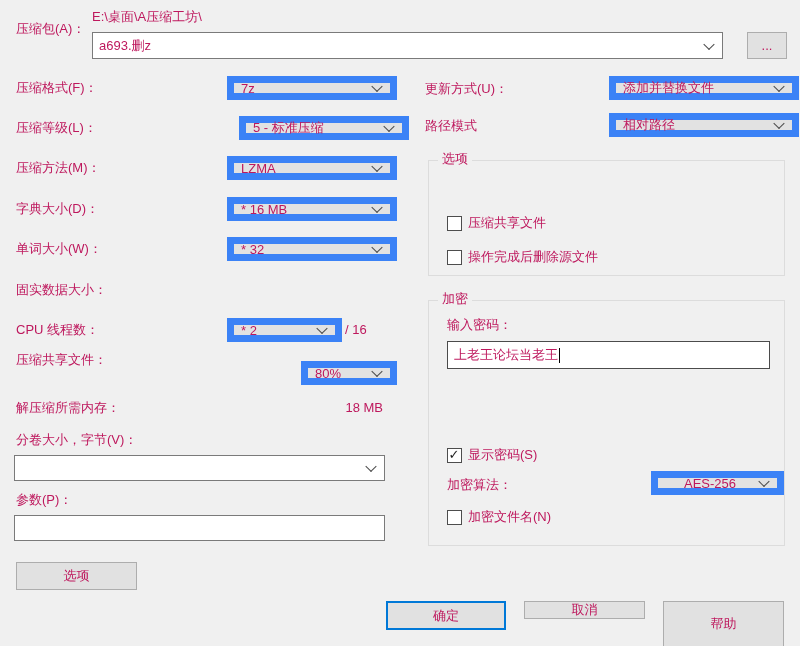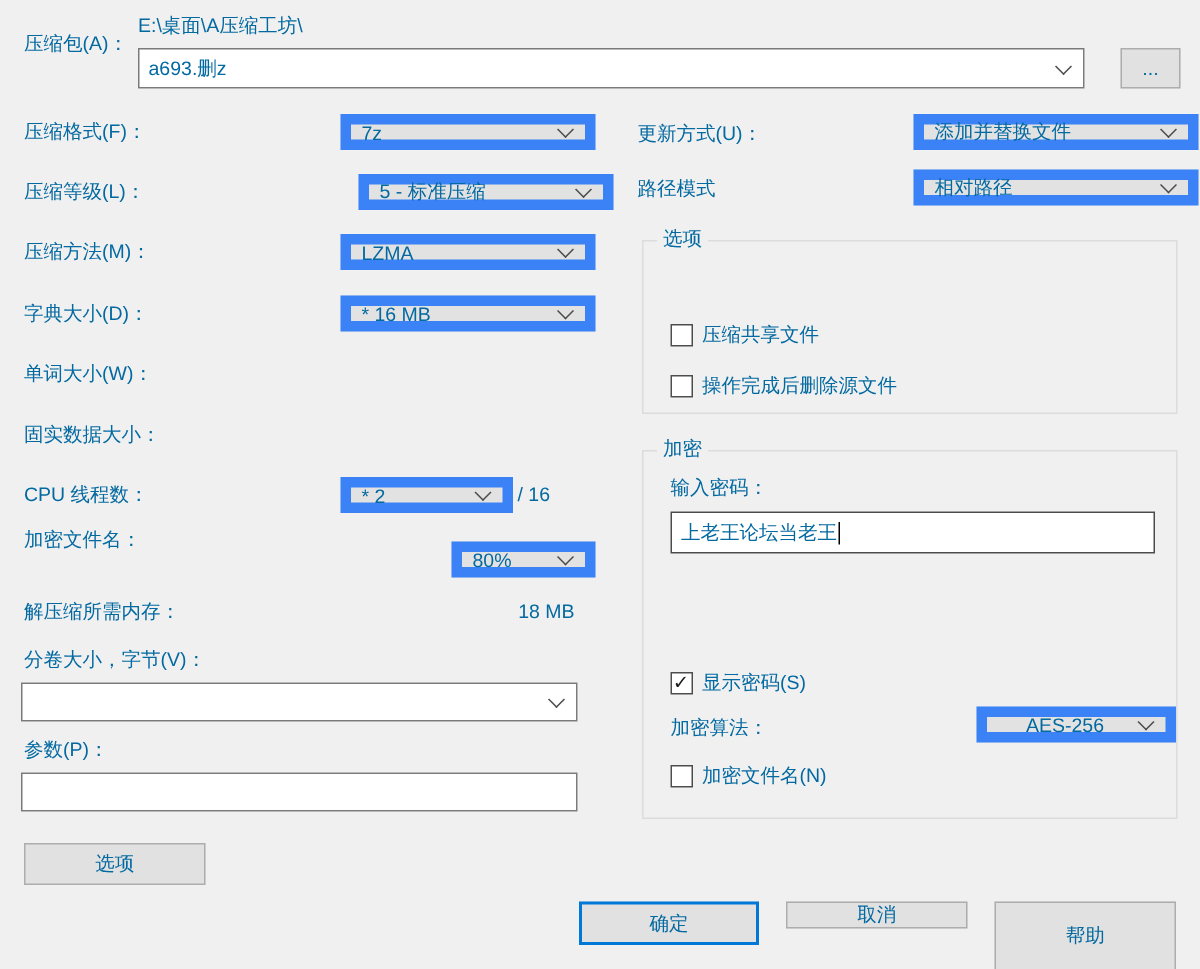--- a/index.html
+++ b/index.html
@@ -1,20 +1,20 @@
 <!DOCTYPE html>
 <html><head>
 <meta charset="utf-8">
 <style>
   html,body{margin:0;padding:0;}
   body{background:#888;}
   .dialog{
     position:relative;width:800px;height:646px;background:#f0f0f0;
     font-family:"Liberation Sans","DejaVu Sans",sans-serif;
-    font-size:13px;color:#0369a1;overflow:hidden;
+    font-size:13px;color:#be185d;overflow:hidden;
   }
   .lbl{position:absolute;white-space:nowrap;line-height:16px;}
   .static{position:absolute;white-space:nowrap;line-height:16px;}
   
   .dd{
     position:absolute;background:#e2e2e2;border:7px solid #3b82f6;
     display:flex;align-items:center;padding:0 22px 0 7px;box-sizing:border-box;
     cursor:default;
     margin-left:14px;
   }
@@ -89,31 +89,35 @@
     <span class="chev"></span>
   </div>
 
   <span class="lbl" style="left:16px;top:201px;">字典大小(D)：</span>
   <div class="dd" style="left:213px;top:197px;width:170px;height:24px;">
     <span class="val">* 16 MB</span>
     <span class="chev"></span>
   </div>
 
   <span class="lbl" style="left:16px;top:241px;">单词大小(W)：</span>
+  <div class="dd" style="left:213px;top:237px;width:170px;height:24px;">
+    <span class="val">* 32</span>
+    <span class="chev"></span>
+  </div>
 
   <span class="lbl" style="left:16px;top:282px;">固实数据大小：</span>
 
   <span class="lbl" style="left:16px;top:322px;">CPU 线程数：</span>
   <div class="dd" style="left:213px;top:318px;width:115px;height:24px;">
     <span class="val">* 2</span>
     <span class="chev"></span>
   </div>
   <span class="static" style="left:345px;top:322px;">/ 16</span>
 
-  <span class="lbl" style="left:16px;top:352px;">加密文件名：</span>
+  <span class="lbl" style="left:16px;top:352px;">压缩共享文件：</span>
   <div class="dd" style="left:287px;top:361px;width:96px;height:24px;">
     <span class="val">80%</span>
     <span class="chev"></span>
   </div>
 
   <span class="lbl" style="left:16px;top:400px;">解压缩所需内存：</span>
   <span class="static" style="left:287px;top:400px;width:96px;text-align:right;">18 MB</span>
 
   <span class="lbl" style="left:16px;top:432px;">分卷大小，字节(V)：</span>
   <div class="txtbox" style="left:14px;top:455px;width:371px;height:26px;">

